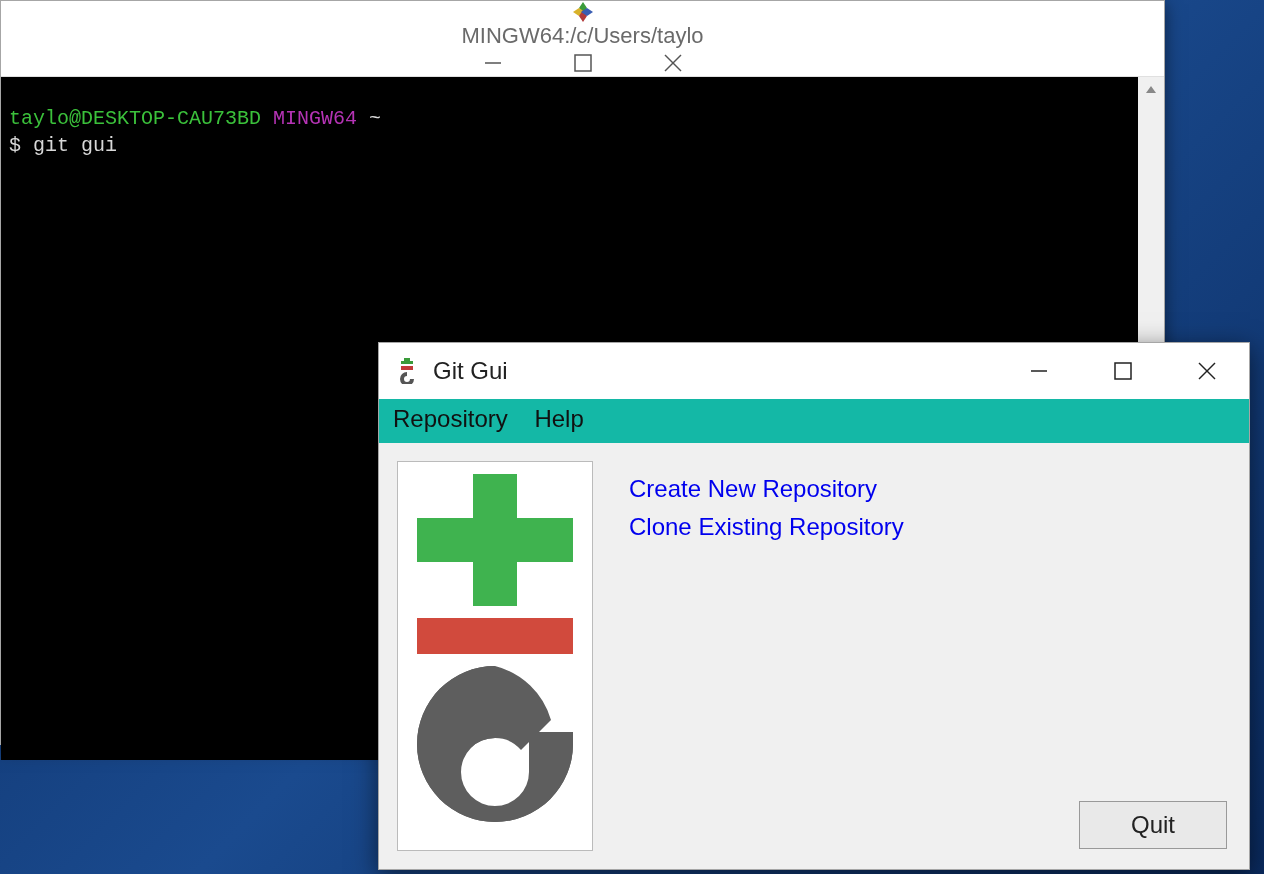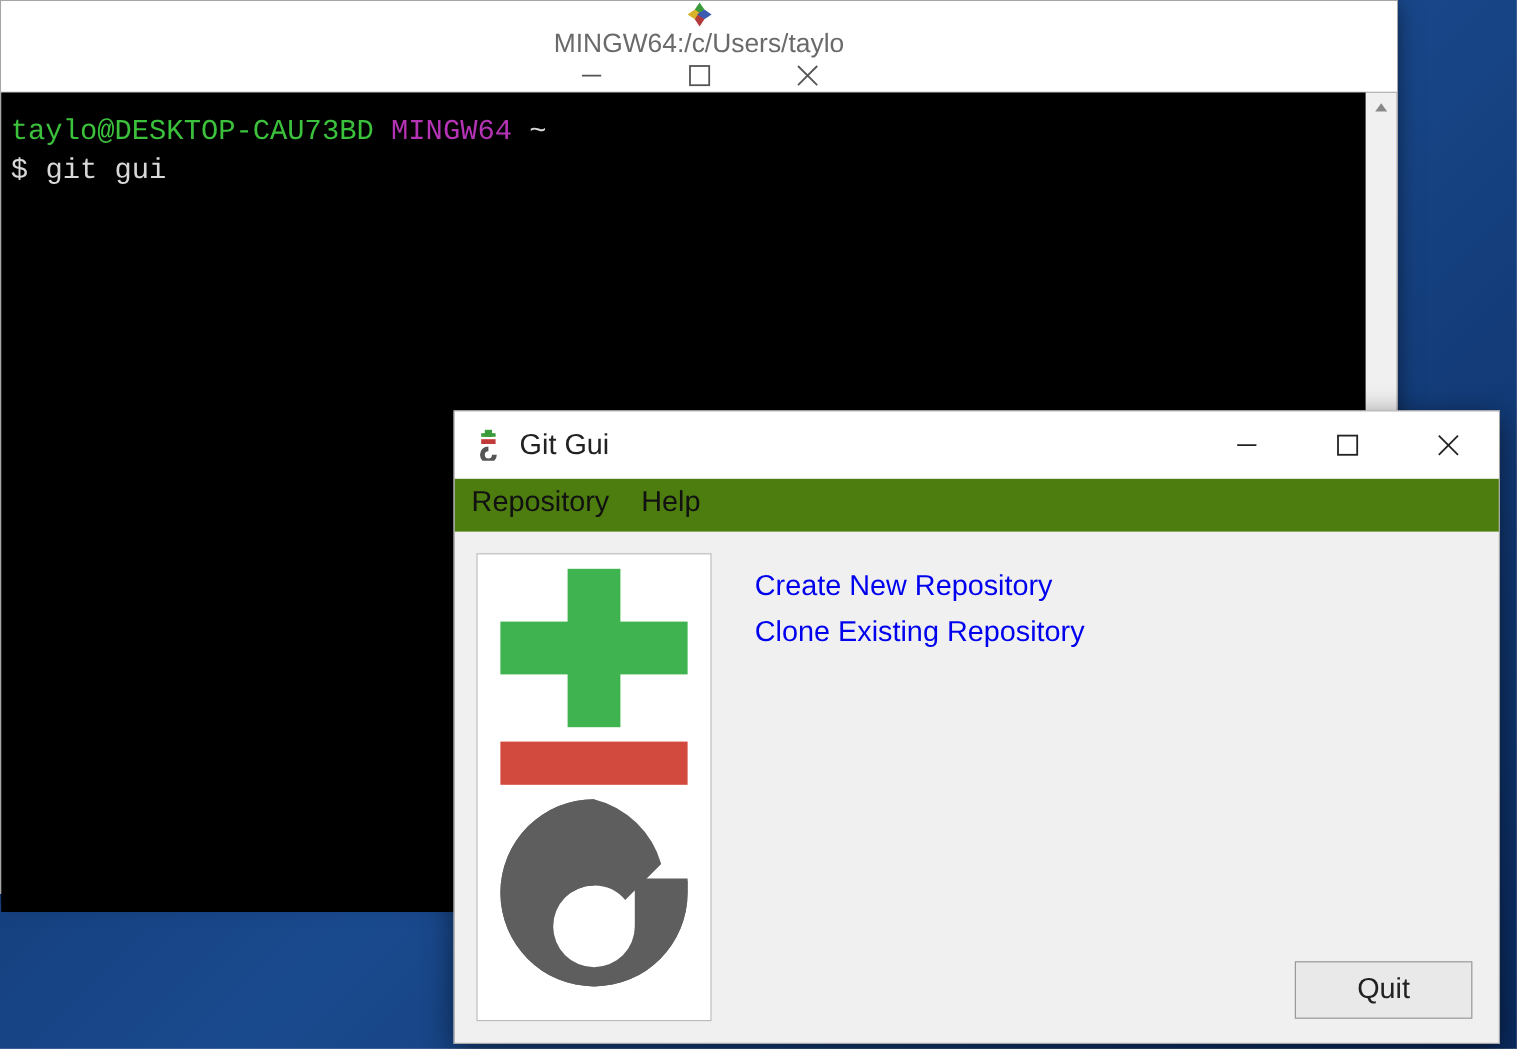--- a/index.html
+++ b/index.html
@@ -55,23 +55,23 @@
       display: flex;
       align-items: center;
       justify-content: center;
       color: #666;
     }
     .win-btn svg { stroke: #555; }
 
     .terminal-body {
       background: #000;
       height: calc(100% - 60px);
-      padding: 18px 8px;
+      padding: 28px 8px;
       font-family: Consolas, "Courier New", monospace;
-      font-size: 24px;
+      font-size: 20px;
       line-height: 1.35;
       position: relative;
     }
     .term-line { white-space: pre; }
     .t-green { color: #3bc13b; }
     .t-magenta { color: #b533b5; }
     .t-white { color: #d8d8d8; }
     .scrollbar-track {
       position: absolute;
       right: 0;
@@ -119,21 +119,21 @@
       height: 100%;
     }
     .gg-win-btn {
       width: 84px;
       height: 100%;
       display: flex;
       align-items: center;
       justify-content: center;
     }
     .gg-menubar {
-      background: #4d7c0f;
+      background: #14b8a6;
       padding: 6px 14px 10px;
       font-size: 24px;
       color: #111;
     }
     .gg-menu-item {
       display: inline-block;
       margin-right: 20px;
     }
     .gg-body {
       padding: 18px;

